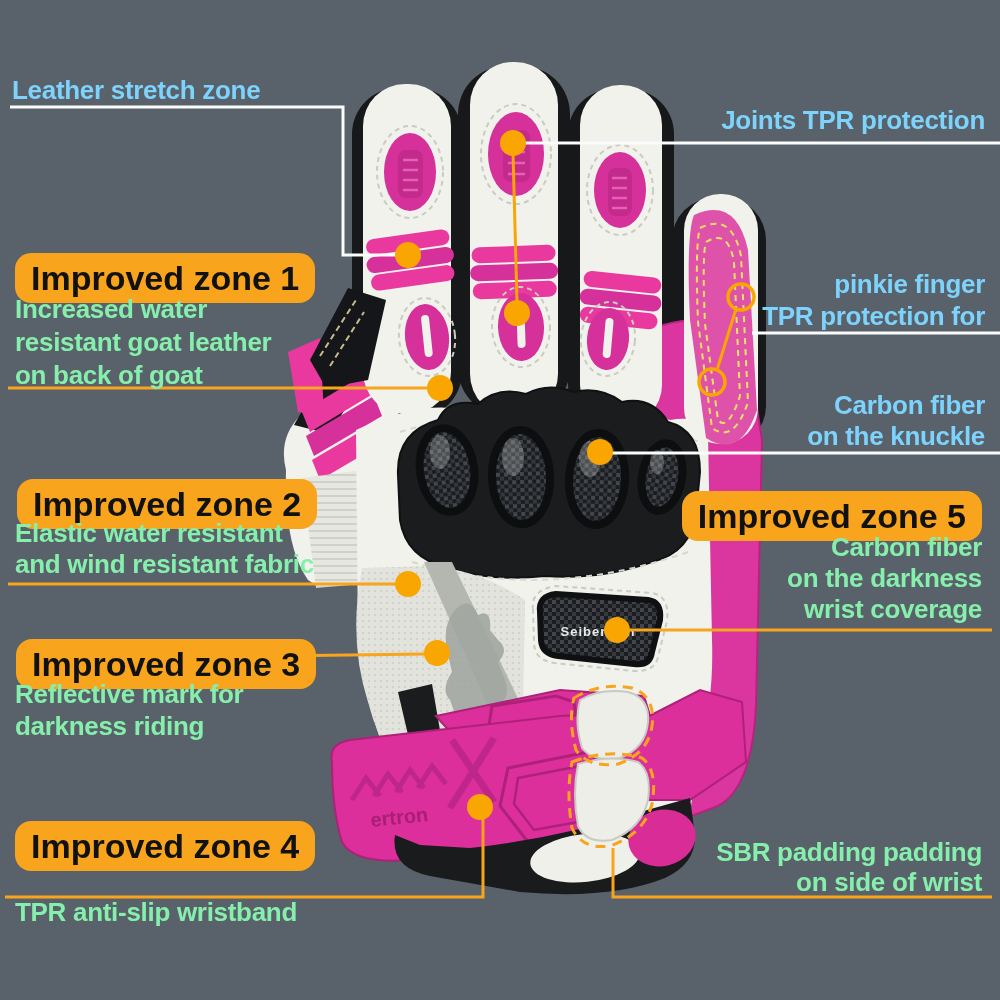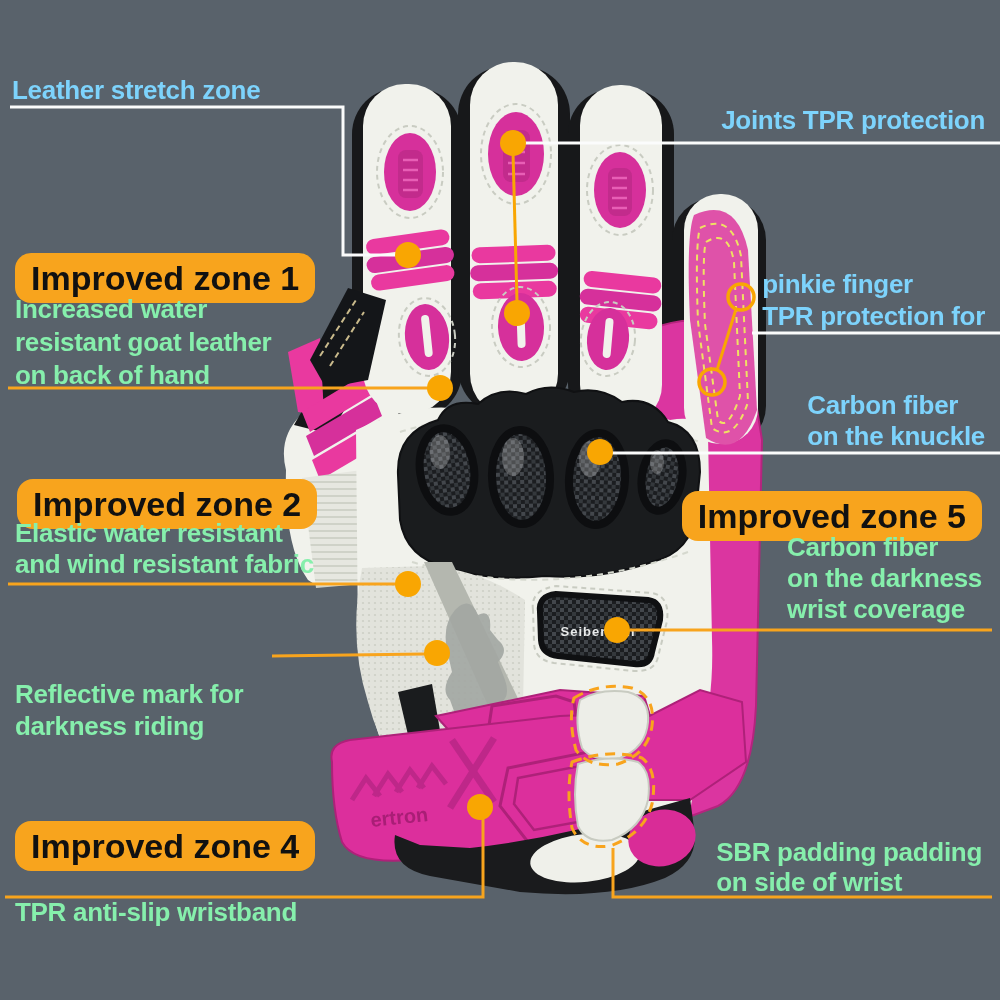--- a/index.html
+++ b/index.html
@@ -3,21 +3,21 @@
 <meta charset="utf-8">
 <style>
   html,body{margin:0;padding:0;background:#3c444c;}
   .stage{position:relative;width:1000px;height:1000px;background:#59626B;overflow:hidden;
          font-family:"Liberation Sans",sans-serif;font-weight:bold;}
   .stage svg{position:absolute;left:0;top:0;}
   .wlabel{position:absolute;color:#7dd3fc;font-size:26px;line-height:32px;letter-spacing:-0.3px;white-space:nowrap;}
   .olabel{position:absolute;color:#86efac;font-size:26px;line-height:33px;letter-spacing:-0.3px;white-space:nowrap;}
   .badge{position:absolute;background:#F8A41D;color:#111111;font-size:34px;line-height:30px;
          padding:10px 16px;border-radius:16px;white-space:nowrap;}
-  .r{}
+  .r{text-align:right;}
 </style>
 </head>
 <body>
 
 <div class="stage">
 
 <svg width="1000" height="1000" viewBox="0 0 1000 1000">
   <defs>
     <pattern id="carbon" width="8" height="8" patternUnits="userSpaceOnUse">
       <rect width="8" height="8" fill="#1b1d20"></rect>
@@ -248,21 +248,21 @@
 </svg>
 
   <div class="wlabel" style="left:12px;top:74px">Leather stretch zone</div>
 
   <div class="wlabel r" style="right:15px;top:104px">Joints TPR protection</div>
 
   <div class="badge" style="left:15px;top:253px">Improved zone 1</div>
   <div class="olabel" style="left:15px;top:293px">
     <div>Increased water</div>
     <div>resistant goat leather</div>
-    <div>on back of hand</div>
+    <div>on back of goat</div>
   </div>
 
   <div class="wlabel r" style="right:15px;top:268px;line-height:32px">
     <div>pinkie finger</div>
     <div>TPR protection for</div>
   </div>
 
   <div class="wlabel r" style="right:15px;top:390px;line-height:31px">
     <div>Carbon fiber</div>
     <div>on the knuckle</div>
@@ -274,20 +274,21 @@
     <div>and wind resistant fabric</div>
   </div>
 
   <div class="badge" style="right:18px;top:491px">Improved zone 5</div>
   <div class="olabel r" style="right:18px;top:532px;line-height:31px">
     <div>Carbon fiber</div>
     <div>on the darkness</div>
     <div>wrist coverage</div>
   </div>
 
+  <div class="badge" style="left:16px;top:639px">Improved zone 3</div>
   <div class="olabel" style="left:15px;top:678px;line-height:32px">
     <div>Reflective mark for</div>
     <div>darkness riding</div>
   </div>
 
   <div class="badge" style="left:15px;top:821px">Improved zone 4</div>
   <div class="olabel" style="left:15px;top:896px">
     <div>TPR anti-slip wristband</div>
   </div>
 

